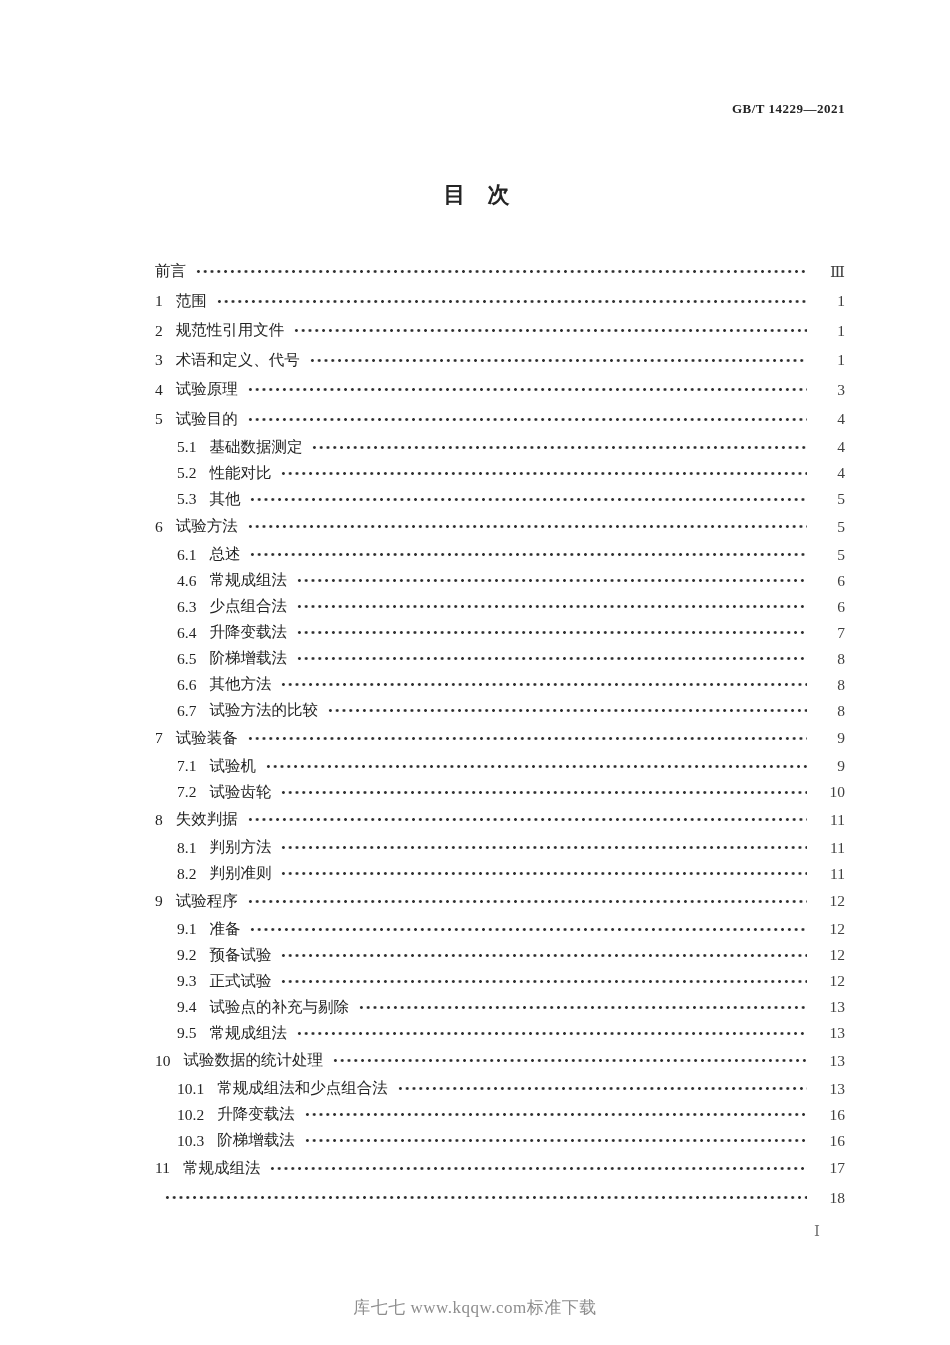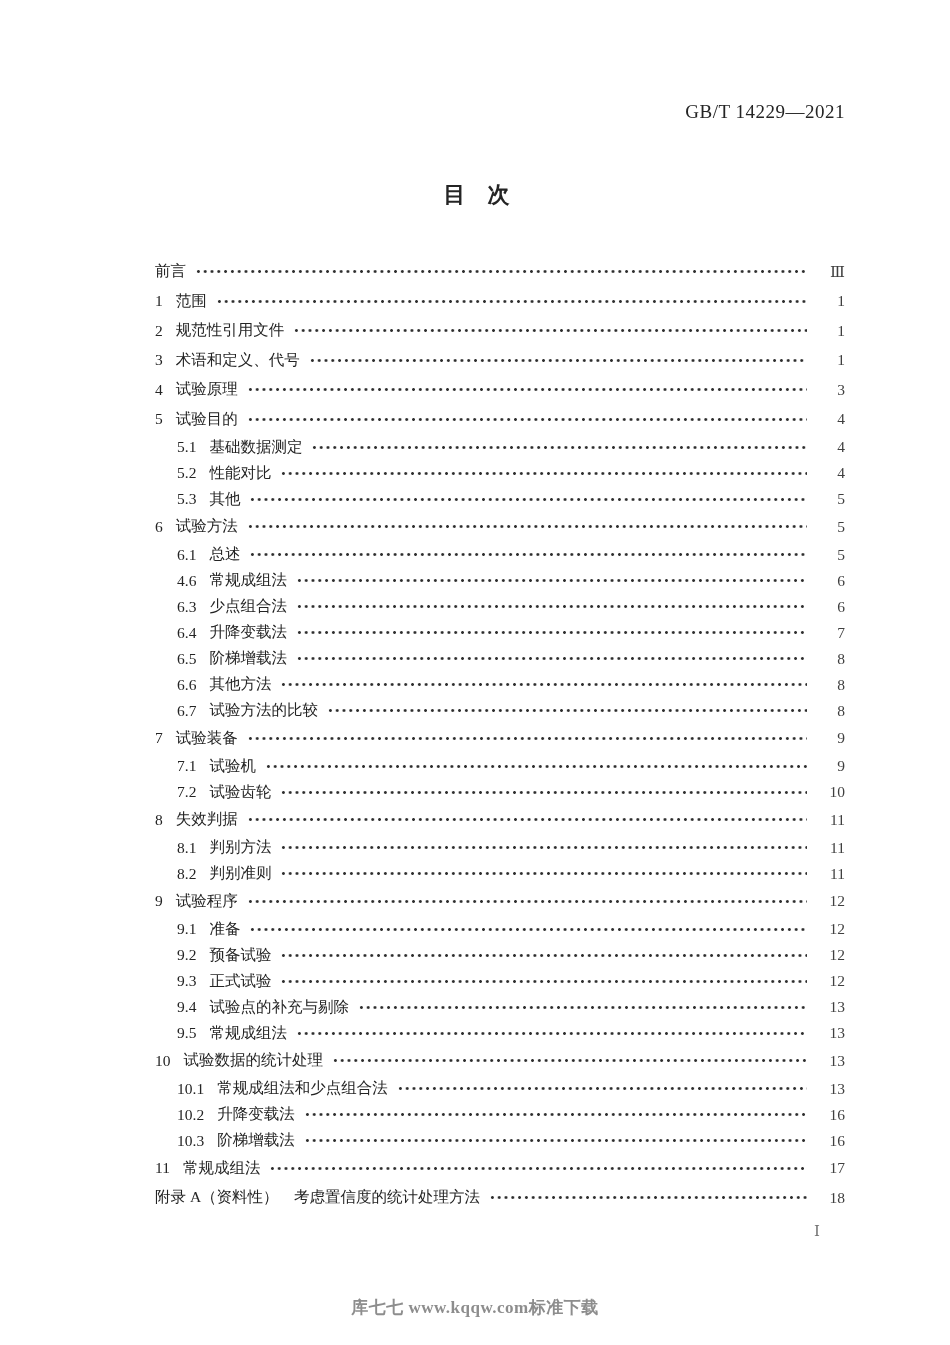--- a/index.html
+++ b/index.html
@@ -10,21 +10,21 @@
   }
   html,body{margin:0;padding:0;}
   body{
     width:950px;height:1345px;position:relative;
     background:#ffffff;color:#242424;
     font-family:"Liberation Serif","DejaVu Serif",serif;
     overflow:hidden;
   }
   .doc-header{
     position:absolute;top:101px;right:105px;
-    font-size:19px;font-weight:normal;letter-spacing:.5px;
+    font-size:13px;font-weight:bold;letter-spacing:.5px;
   }
   .doc-title{
     position:absolute;top:180px;left:108px;width:737px;
     text-align:center;font-size:22px;font-weight:bold;
   }
   .toc{
     position:absolute;top:257px;left:108px;width:737px;
     font-size:15.5px;
   }
   .toc-row{
@@ -45,21 +45,20 @@
     width:32px;text-align:right;color:var(--page-number);white-space:nowrap;
   }
   .page-marker{
     position:absolute;top:1222px;right:130px;
     font-size:15px;color:var(--page-marker);
   }
   .doc-footer{
     position:absolute;top:1296px;left:0;width:950px;
     text-align:center;font-size:17px;color:var(--watermark);
     letter-spacing:.5px;
-    font-weight:bold;
   }
 </style>
 </head>
 <body>
 
 <div class="doc-header">GB/T 14229—2021</div>
 
 <div class="doc-title">目　次</div>
 
 <div class="toc">
@@ -260,21 +259,20 @@
       <span class="leader"></span>
       <span class="page">16</span>
     </div>
     <div class="toc-row top">
       <span class="num">11</span>
       <span class="label">常规成组法</span>
       <span class="leader"></span>
       <span class="page">17</span>
     </div>
     <div class="toc-row top">
-      <span class="label">附录 A（资料性）　考虑置信度的统计处理方法</span>
       <span class="leader"></span>
       <span class="page">18</span>
     </div>
   </div>
 
 <div class="page-marker">Ⅰ</div>
 
 <div class="doc-footer">库七七 www.kqqw.com标准下载</div>
 
 </body></html>

